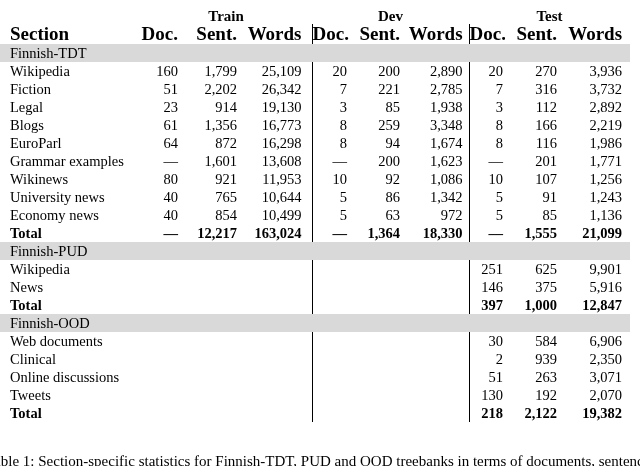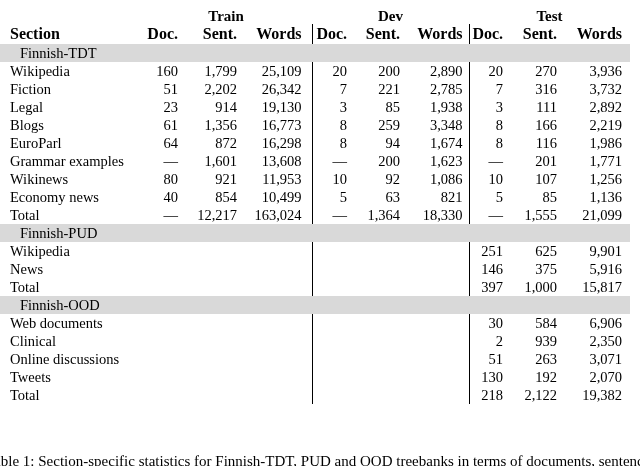--- a/index.html
+++ b/index.html
@@ -35,41 +35,41 @@
     vertical-align: middle;
   }
   tr.group-row th {
     font-size: 15px;
     font-weight: bold;
     text-align: center;
     height: 16px;
     line-height: 16px;
   }
   tr.colhead-row th {
-    font-size: 16px;
+    font-size: 19px;
     font-weight: bold;
     height: 20px;
     line-height: 20px;
     vertical-align: bottom;
   }
   tr.data-row { height: 18px; }
   tr.band-row td {
     background: #d9d9d9;
     height: 18px;
     text-align: left;
-    padding-left: 20px;
+    padding-left: 10px;
     font-size: 14.5px;
   }
   .label-cell { text-align: left; padding-left: 10px; }
   .num { text-align: right; padding-right: 2px; }
   .words-a { padding-right: 10px; }
   .words-b { padding-right: 6px; }
   .words-c { padding-right: 8px; }
   .sep { border-right: 1px solid #000000; }
-  tr.total-row td { font-weight: normal; }
+  tr.total-row td { font-weight: bold; }
 
   .caption {
     position: absolute;
     top: 453px;
     left: -14px;
     font-size: 15px;
     white-space: nowrap;
   }
 </style>
 </head>
@@ -140,21 +140,21 @@
         </tr>
         <tr class="data-row">
           <td class="label-cell">Legal</td>
           <td class="num">23</td>
           <td class="num">914</td>
           <td class="num words-a sep">19,130</td>
           <td class="num">3</td>
           <td class="num">85</td>
           <td class="num words-b sep">1,938</td>
           <td class="num">3</td>
-          <td class="num">111</td>
+          <td class="num">112</td>
           <td class="num words-c">2,892</td>
         </tr>
         <tr class="data-row">
           <td class="label-cell">Blogs</td>
           <td class="num">61</td>
           <td class="num">1,356</td>
           <td class="num words-a sep">16,773</td>
           <td class="num">8</td>
           <td class="num">259</td>
           <td class="num words-b sep">3,348</td>
@@ -192,27 +192,39 @@
           <td class="num">921</td>
           <td class="num words-a sep">11,953</td>
           <td class="num">10</td>
           <td class="num">92</td>
           <td class="num words-b sep">1,086</td>
           <td class="num">10</td>
           <td class="num">107</td>
           <td class="num words-c">1,256</td>
         </tr>
         <tr class="data-row">
+          <td class="label-cell">University news</td>
+          <td class="num">40</td>
+          <td class="num">765</td>
+          <td class="num words-a sep">10,644</td>
+          <td class="num">5</td>
+          <td class="num">86</td>
+          <td class="num words-b sep">1,342</td>
+          <td class="num">5</td>
+          <td class="num">91</td>
+          <td class="num words-c">1,243</td>
+        </tr>
+        <tr class="data-row">
           <td class="label-cell">Economy news</td>
           <td class="num">40</td>
           <td class="num">854</td>
           <td class="num words-a sep">10,499</td>
           <td class="num">5</td>
           <td class="num">63</td>
-          <td class="num words-b sep">821</td>
+          <td class="num words-b sep">972</td>
           <td class="num">5</td>
           <td class="num">85</td>
           <td class="num words-c">1,136</td>
         </tr>
         <tr class="data-row total-row">
           <td class="label-cell">Total</td>
           <td class="num">—</td>
           <td class="num">12,217</td>
           <td class="num words-a sep">163,024</td>
           <td class="num">—</td>
@@ -252,21 +264,21 @@
         <tr class="data-row total-row">
           <td class="label-cell">Total</td>
           <td class="num"></td>
           <td class="num"></td>
           <td class="num words-a sep"></td>
           <td class="num"></td>
           <td class="num"></td>
           <td class="num words-b sep"></td>
           <td class="num">397</td>
           <td class="num">1,000</td>
-          <td class="num words-c">15,817</td>
+          <td class="num words-c">12,847</td>
         </tr>
         <tr class="band-row">
           <td colspan="10">Finnish-OOD</td>
         </tr>
         <tr class="data-row">
           <td class="label-cell">Web documents</td>
           <td class="num"></td>
           <td class="num"></td>
           <td class="num words-a sep"></td>
           <td class="num"></td>

